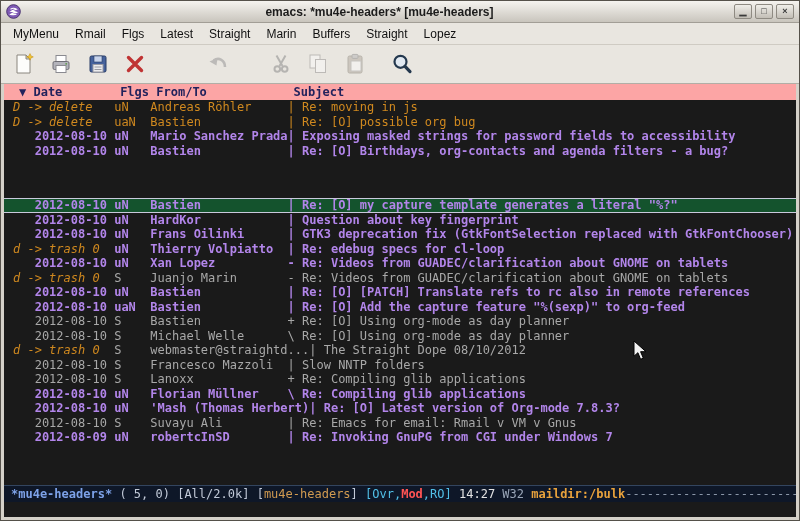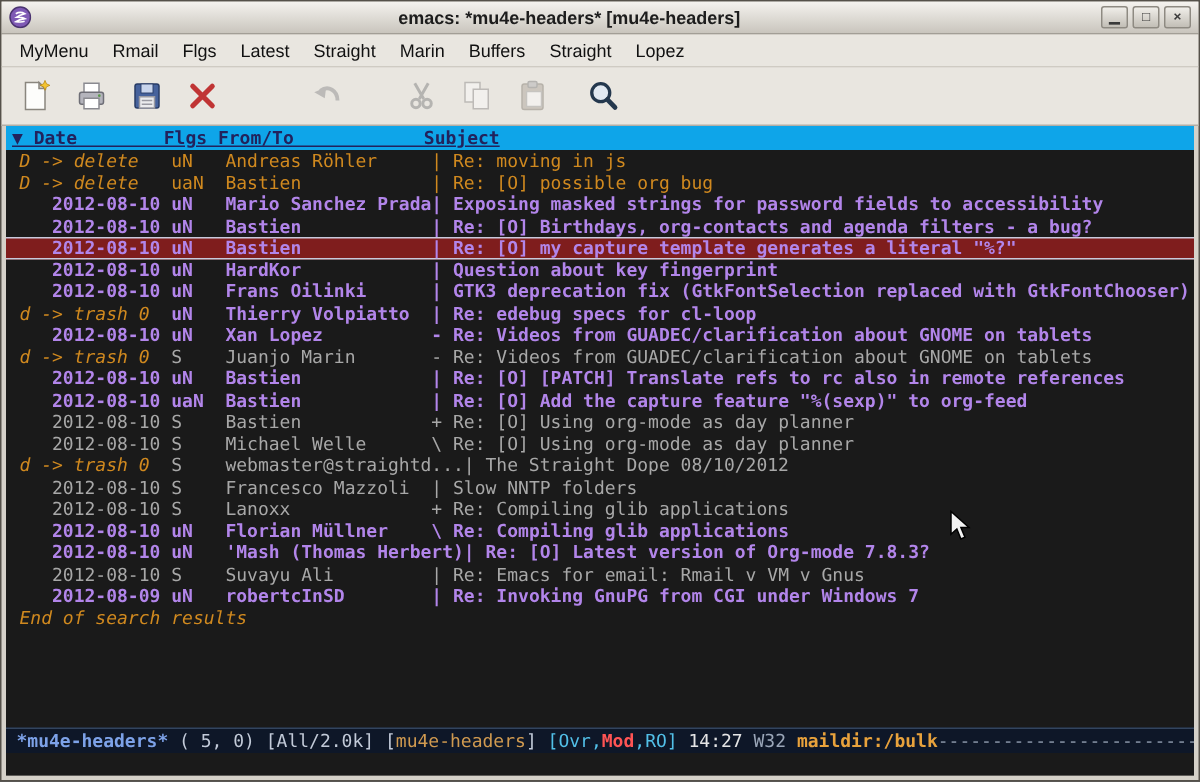--- a/index.html
+++ b/index.html
@@ -47,28 +47,29 @@
   .tspace-lg { width:46px; }
   .tspace-md { width:26px; }
   .tspace-sm { width:10px; }
   
   .emacs {
     flex:1; margin:0 3px 3px 3px; background:#1a1a1a;
     display:flex; flex-direction:column; overflow:hidden;
     font:12px "DejaVu Sans Mono", monospace;
   }
   .header-line {
-    flex:0 0 16px; line-height:16px; background:#0ea5e9; color:#22225c;
-    font-weight:bold; white-space:pre; padding-left:4px; overflow:hidden;text-decoration:underline;
+    flex:0 0 16px; line-height:16px; background:#fca5a5; color:#22225c;
+    font-weight:bold; white-space:pre; padding-left:15px; overflow:hidden;
   }
   .rows { white-space:pre; }
   .row { height:14.5px; line-height:14.5px; padding-left:9px; overflow:hidden; }
   .row.current {
-    background:#7f1d1d;
+    background:#14532d;
     box-shadow:inset 0 1px 0 #c9c9dc, inset 0 -1px 0 #c9c9dc;
+    margin-top:40px;
   }
   .c-unread { color:#b285ea; font-weight:bold; }
   .c-read   { color:#a8a8a8; }
   .c-del    { color:#d0891f; }
   .c-it     { font-style:italic; }
   .end-line { height:14.5px; line-height:14.5px; padding-left:9px; color:#d0891f; font-style:italic; white-space:pre; }
   .filler { flex:1; }
   .modeline {
     flex:0 0 17px; line-height:16px; background:#0e1728;
     border-top:1px solid #33455f; white-space:pre; overflow:hidden;
@@ -172,21 +173,20 @@
       <svg width="24" height="24" viewBox="0 0 24 24">
         <circle cx="10.5" cy="9.8" r="6" fill="#dfe9f5" fill-opacity=".85" stroke="#24384e" stroke-width="2.2"></circle>
         <line x1="15" y1="14.4" x2="20" y2="19.6" stroke="#24384e" stroke-width="3.2" stroke-linecap="round"></line>
       </svg>
     </span>
   </div>
 
   <div class="emacs">
     <div class="header-line">▼ Date        Flgs From/To            Subject</div>
     <div class="rows" id="rows"><div class="row"><span class="c-del c-it">D -&gt; delete   </span><span class="c-del">uN   </span><span class="c-del">Andreas Röhler     </span><span class="c-del">| Re: moving in js</span></div><div class="row"><span class="c-del c-it">D -&gt; delete   </span><span class="c-del">uaN  </span><span class="c-del">Bastien            </span><span class="c-del">| Re: [O] possible org bug</span></div><div class="row"><span class="c-unread">   2012-08-10 </span><span class="c-unread">uN   </span><span class="c-unread">Mario Sanchez Prada</span><span class="c-unread">| Exposing masked strings for password fields to accessibility</span></div><div class="row"><span class="c-unread">   2012-08-10 </span><span class="c-unread">uN   </span><span class="c-unread">Bastien            </span><span class="c-unread">| Re: [O] Birthdays, org-contacts and agenda filters - a bug?</span></div><div class="row current"><span class="c-unread">   2012-08-10 </span><span class="c-unread">uN   </span><span class="c-unread">Bastien            </span><span class="c-unread">| Re: [O] my capture template generates a literal "%?"</span></div><div class="row"><span class="c-unread">   2012-08-10 </span><span class="c-unread">uN   </span><span class="c-unread">HardKor            </span><span class="c-unread">| Question about key fingerprint</span></div><div class="row"><span class="c-unread">   2012-08-10 </span><span class="c-unread">uN   </span><span class="c-unread">Frans Oilinki      </span><span class="c-unread">| GTK3 deprecation fix (GtkFontSelection replaced with GtkFontChooser)</span></div><div class="row"><span class="c-del c-it">d -&gt; trash 0  </span><span class="c-unread">uN   </span><span class="c-unread">Thierry Volpiatto  </span><span class="c-unread">| Re: edebug specs for cl-loop</span></div><div class="row"><span class="c-unread">   2012-08-10 </span><span class="c-unread">uN   </span><span class="c-unread">Xan Lopez          </span><span class="c-unread">- Re: Videos from GUADEC/clarification about GNOME on tablets</span></div><div class="row"><span class="c-del c-it">d -&gt; trash 0  </span><span class="c-read">S    </span><span class="c-read">Juanjo Marin       </span><span class="c-read">- Re: Videos from GUADEC/clarification about GNOME on tablets</span></div><div class="row"><span class="c-unread">   2012-08-10 </span><span class="c-unread">uN   </span><span class="c-unread">Bastien            </span><span class="c-unread">| Re: [O] [PATCH] Translate refs to rc also in remote references</span></div><div class="row"><span class="c-unread">   2012-08-10 </span><span class="c-unread">uaN  </span><span class="c-unread">Bastien            </span><span class="c-unread">| Re: [O] Add the capture feature "%(sexp)" to org-feed</span></div><div class="row"><span class="c-read">   2012-08-10 </span><span class="c-read">S    </span><span class="c-read">Bastien            </span><span class="c-read">+ Re: [O] Using org-mode as day planner</span></div><div class="row"><span class="c-read">   2012-08-10 </span><span class="c-read">S    </span><span class="c-read">Michael Welle      </span><span class="c-read">\ Re: [O] Using org-mode as day planner</span></div><div class="row"><span class="c-del c-it">d -&gt; trash 0  </span><span class="c-read">S    </span><span class="c-read">webmaster@straightd...</span><span class="c-read">| The Straight Dope 08/10/2012</span></div><div class="row"><span class="c-read">   2012-08-10 </span><span class="c-read">S    </span><span class="c-read">Francesco Mazzoli  </span><span class="c-read">| Slow NNTP folders</span></div><div class="row"><span class="c-read">   2012-08-10 </span><span class="c-read">S    </span><span class="c-read">Lanoxx             </span><span class="c-read">+ Re: Compiling glib applications</span></div><div class="row"><span class="c-unread">   2012-08-10 </span><span class="c-unread">uN   </span><span class="c-unread">Florian Müllner    </span><span class="c-unread">\ Re: Compiling glib applications</span></div><div class="row"><span class="c-unread">   2012-08-10 </span><span class="c-unread">uN   </span><span class="c-unread">'Mash (Thomas Herbert)</span><span class="c-unread">| Re: [O] Latest version of Org-mode 7.8.3?</span></div><div class="row"><span class="c-read">   2012-08-10 </span><span class="c-read">S    </span><span class="c-read">Suvayu Ali         </span><span class="c-read">| Re: Emacs for email: Rmail v VM v Gnus</span></div><div class="row"><span class="c-unread">   2012-08-09 </span><span class="c-unread">uN   </span><span class="c-unread">robertcInSD        </span><span class="c-unread">| Re: Invoking GnuPG from CGI under Windows 7</span></div></div>
-    <div class="end-line">End of search results</div>
     <div class="filler"></div>
     <div class="modeline" id="modeline"><span style="color: rgb(125, 162, 232); font-weight: bold;">*mu4e-headers* </span><span style="color: rgb(194, 202, 216);">( 5, 0) </span><span style="color: rgb(194, 202, 216);">[All/2.0k] </span><span style="color: rgb(194, 202, 216);">[</span><span style="color: rgb(208, 154, 80);">mu4e-headers</span><span style="color: rgb(194, 202, 216);">] </span><span style="color: rgb(82, 192, 232);">[Ovr,</span><span style="color: rgb(255, 84, 84); font-weight: bold;">Mod</span><span style="color: rgb(82, 192, 232);">,RO]</span><span style="color: rgb(228, 228, 228);"> 14:27 </span><span style="color: rgb(154, 166, 184);">W32 </span><span style="color: rgb(232, 162, 60); font-weight: bold;">maildir:/bulk</span><span style="color: rgb(138, 150, 168);">--------------------------------------</span></div>
     <div class="echo"></div>
   </div>
 
   <span class="mouse-cursor">
     <svg width="14" height="21" viewBox="0 0 14 21">
       <path d="M1 1 L1 16.2 L4.9 12.7 L7.6 19.3 L10.3 18.1 L7.6 11.7 L13 11.7 Z" fill="#f2f2f2" stroke="#000" stroke-width="1"></path>
     </svg>
   </span>

